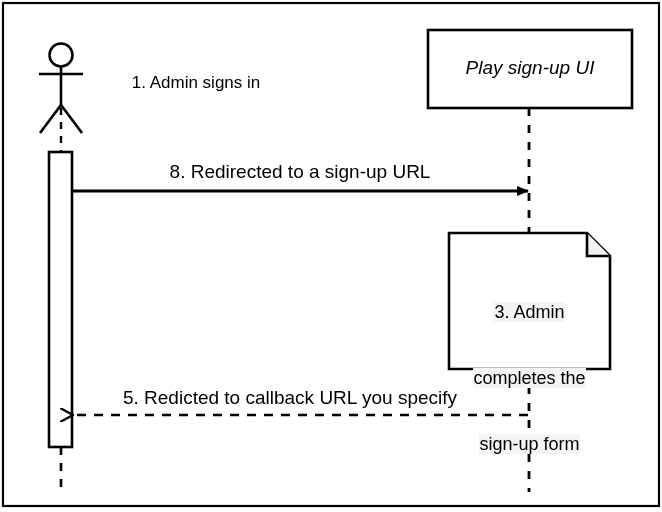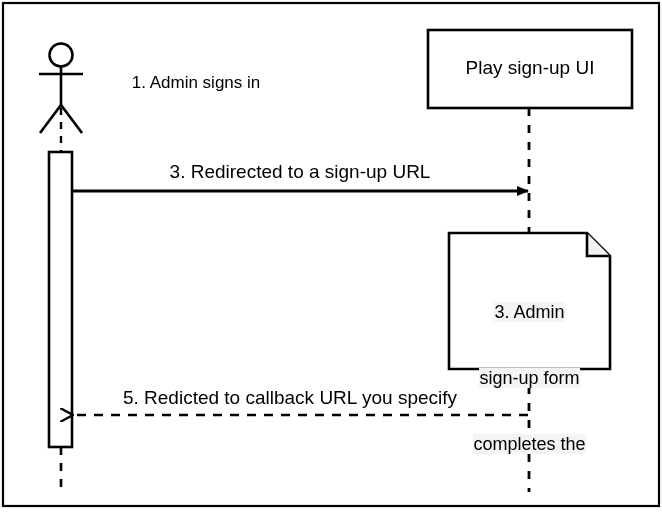--- a/index.html
+++ b/index.html
@@ -48,20 +48,21 @@
     left: 88px;
     top: 386px;
     width: 404px;
     font-size: 19px;
   }
   #participant-label {
     left: 429px;
     top: 56px;
     width: 202px;
     font-size: 19px;
+    font-style: italic;
   }
   #note-text {
     left: 452px;
     top: 258px;
     width: 155px;
     font-size: 18px;
     text-align: center;
   }
   #note-text span {
     background: #f4f4f4;
@@ -112,23 +113,23 @@
       <path d="M 587 233 L 587 256 L 610 256" fill="#f0f0f0" stroke="#000000" stroke-width="2.6" stroke-linejoin="miter"></path>
     </g>
   </svg>
 
   <div class="txt" id="actor-caption">
     <div>1. Admin signs in</div>
   </div>
 
   <div class="txt" id="participant-label">Play sign-up UI</div>
 
-  <div class="txt" id="msg1-label">3. Redirected to a sign-up URL</div>
+  <div class="txt" id="msg1-label">8. Redirected to a sign-up URL</div>
 
   <div class="txt" id="msg2-label">5. Redicted to callback URL you specify</div>
 
   <div class="txt" id="note-text">
     <div><span>3. Admin</span></div>
+    <div><span>completes the</span></div>
     <div><span>sign-up form</span></div>
-    <div><span>completes the</span></div>
   </div>
 
 </div>
 
 </body></html>

